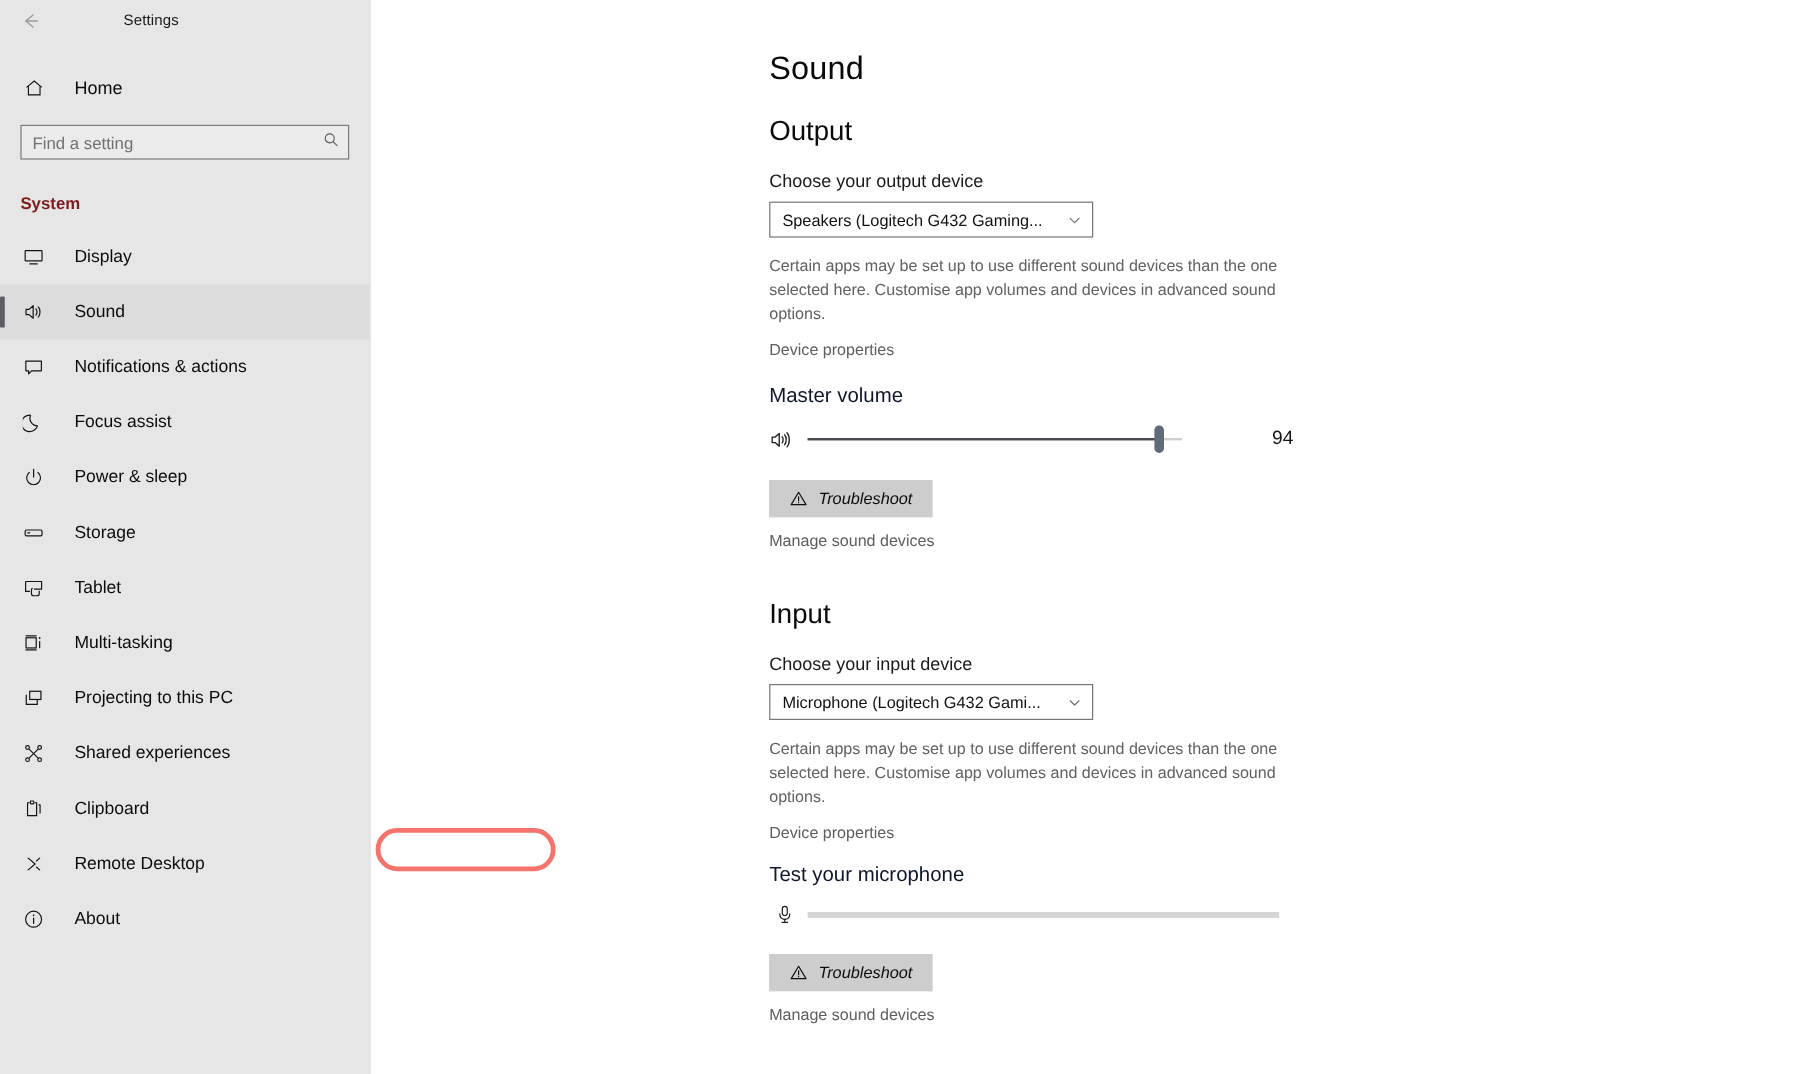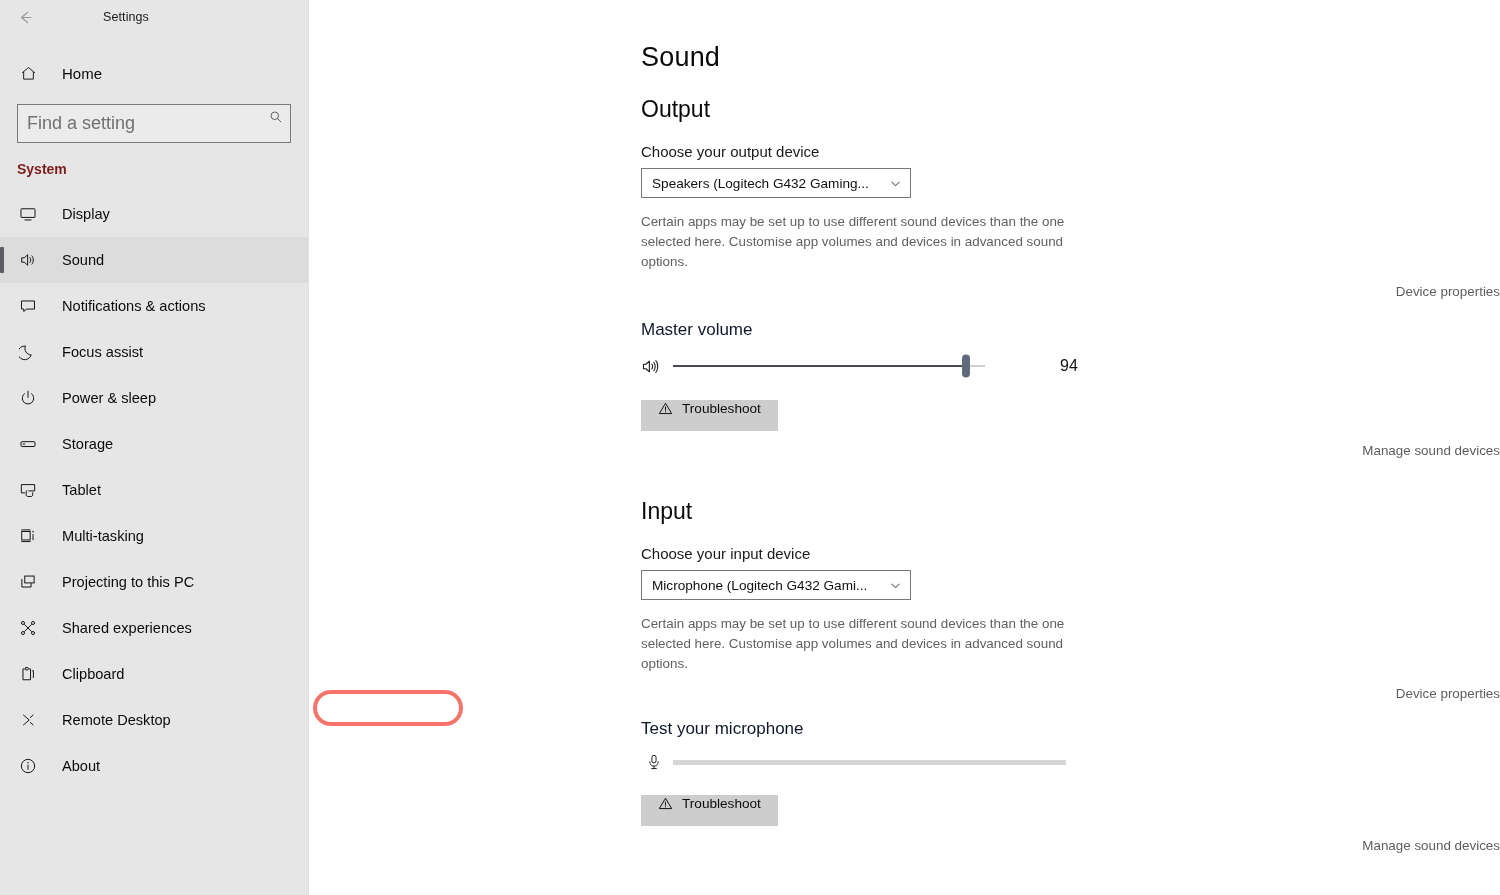--- a/index.html
+++ b/index.html
@@ -67,25 +67,25 @@
     font-size: 15px;
     color: #0b0b0b;
   }
 
   .searchwrap {
     margin: 13px 17px 0 17px;
     height: 29px;
     position: relative;
   }
   .searchbox {
-    width: 100%; height: 39px;
+    width: 100%; height: 29px;
     background: #ebebeb;
     border: 1px solid #7a7a7a;
     font-family: "Liberation Sans", sans-serif;
-    font-size: 18px;
+    font-size: 14px;
     color: #be185d;
     padding: 0 30px 0 9px;
     outline: none;
   }
   .searchbox::placeholder { color: #717171; opacity: 1; }
   .search-ico {
     position: absolute;
     right: 8px; top: 50%;
     transform: translateY(-50%);
     color: #5a5a5a;
@@ -185,21 +185,21 @@
     color: #616161;
     max-width: 437px;
   }
   .link {
     display: inline-block;
     margin-top: 12px;
     font-size: 13.4px;
     color: #5e5e5e;
     cursor: pointer;
   }
-  .link.standalone { display: block; text-align: right; }
+  .link.standalone { display: block; }
 
   .slider-label {
     font-size: 17px;
     color: #0f172a;
     margin-top: 21px;
   }
   .slider-row {
     display: flex;
     align-items: center;
     margin-top: 12px;
@@ -237,28 +237,29 @@
     color: #141414;
   }
 
   .btn {
     margin-top: 20px;
     height: 31px;
     min-width: 133px;
     background: #cdcdcd;
     border: 1px solid #cdcdcd;
     display: inline-flex;
-    align-items: flex-start;
+    align-items: center;
     justify-content: center;
     gap: 9px;
     padding: 0 16px;
     font-family: "Liberation Sans", sans-serif;
     font-size: 13.6px;
     color: #0c0c0c;
     cursor: pointer;
+    font-style: italic;
   }
   .btn .warn { display: flex; color: #111; }
 
   .mic-row {
     display: flex;
     align-items: center;
     margin-top: 10px;
     height: 26px;
   }
   .mic-row .mic { width: 26px; color: #1b1b1b; display: flex; align-items: center; justify-content: center; }

